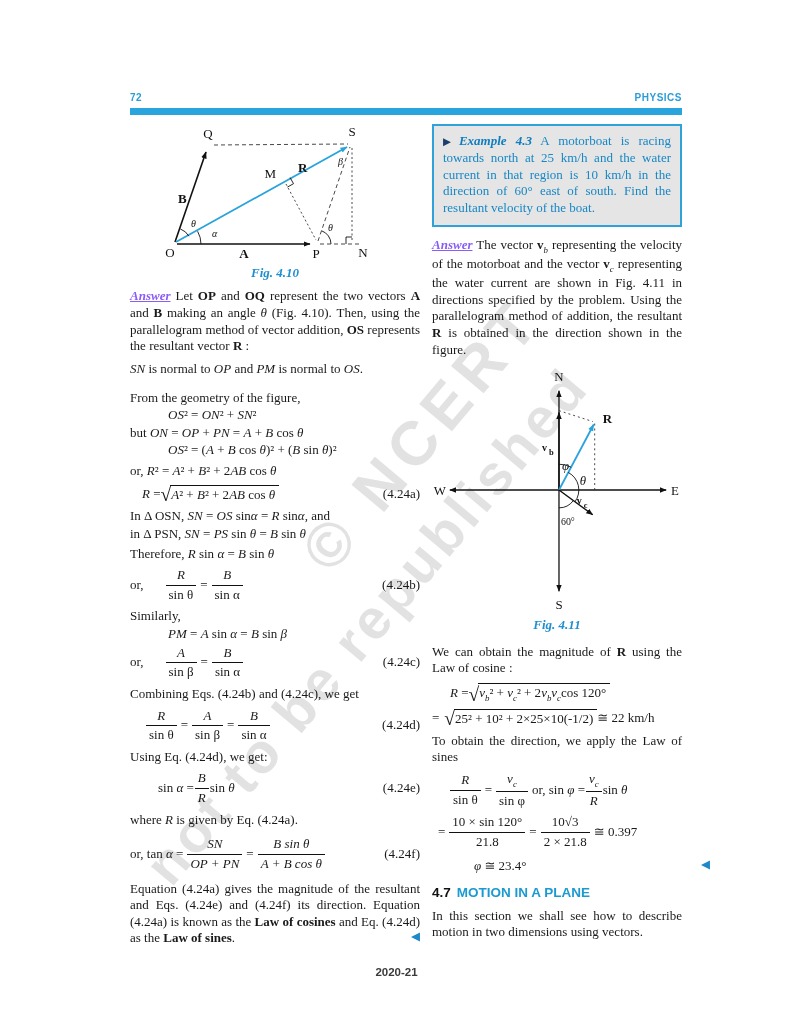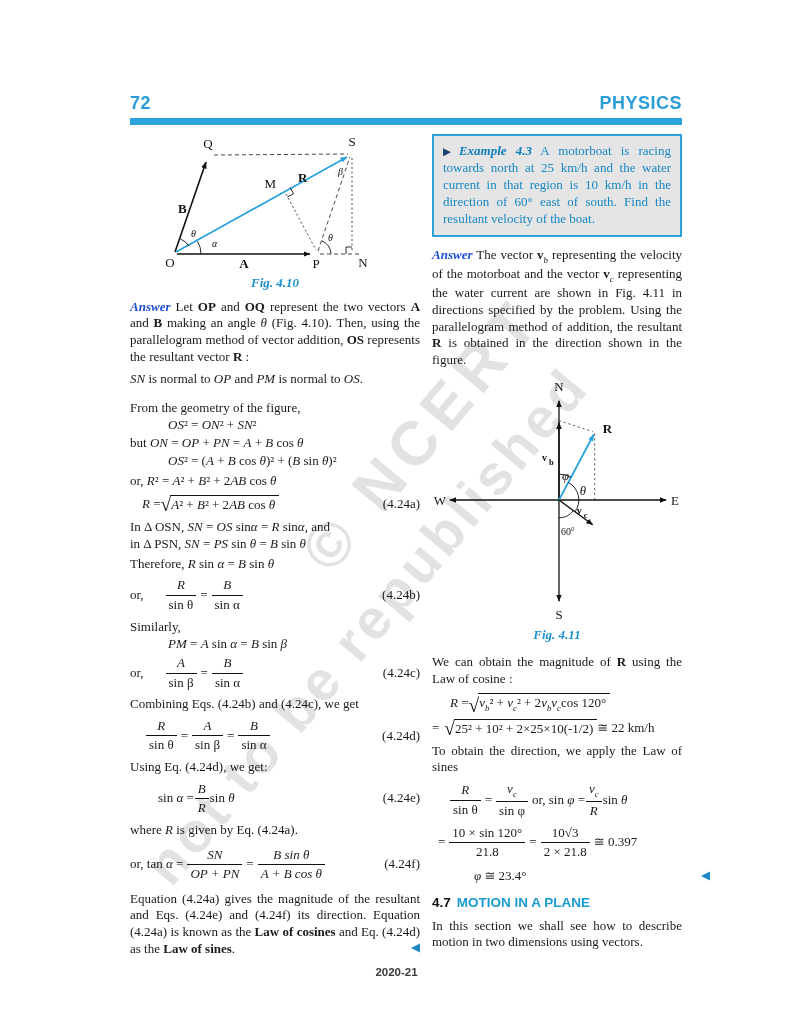--- a/index.html
+++ b/index.html
@@ -10,33 +10,33 @@
   }
   .watermark{
     position:absolute;z-index:0;color:#dbdbdb;opacity:.8;
     font-family:"Liberation Sans", sans-serif;font-weight:bold;
     white-space:nowrap;pointer-events:none;
   }
   .wm1{font-size:62px;letter-spacing:8px;left:255px;top:395px;transform:rotate(-50deg);}
   .wm2{font-size:56px;letter-spacing:4px;left:40px;top:590px;transform:rotate(-50deg);}
   .page{position:absolute;left:130px;top:92px;width:552px;z-index:1;}
   .hdr{display:flex;justify-content:space-between;align-items:flex-end;
-       font-family:"Liberation Sans", sans-serif;font-weight:bold;font-size:18px;
+       font-family:"Liberation Sans", sans-serif;font-weight:bold;font-size:10px;
        color:#2b9dd6;letter-spacing:.5px;}
   .hdr-bar{height:7px;background:#29a4dc;margin-top:3px;}
   .cols{display:flex;margin-top:9px;}
   .colL{width:290px;margin-right:12px;}
   .colR{width:250px;}
   .p{text-align:justify;margin:0 0 6px 0;}
   .fig-caption{text-align:center;color:#1e8fd0;font-weight:bold;font-style:italic;
        font-size:13px;margin:1px 0 7px 0;}
   .b{font-weight:bold;}
   .i,.mi{font-style:italic;}
   .rm{font-style:normal;}
-  .ans{color:#1d4ed8;font-weight:bold;font-style:italic;}
+  .ans{color:#8b5cf6;font-weight:bold;font-style:italic;text-decoration:underline;}
   .sub{vertical-align:sub;font-size:.68em;font-style:italic;}
   .tri{color:#1c3e6e;font-size:.8em;margin-right:2px;}
   .ex-title{font-weight:bold;font-style:italic;color:#0f7dbe;}
   .end-tri{color:#1e88c9;font-size:.9em;}
   .mathline{margin:1px 0;white-space:nowrap;}
   .ind1{margin-left:38px;}
   .ind2{margin-left:14px;}
   .eqrow{display:flex;align-items:center;margin:5px 0 5px 12px;white-space:nowrap;}
   .eqrow .gap{width:5px;}
   .eqnum{margin-left:auto;font-style:normal;}

